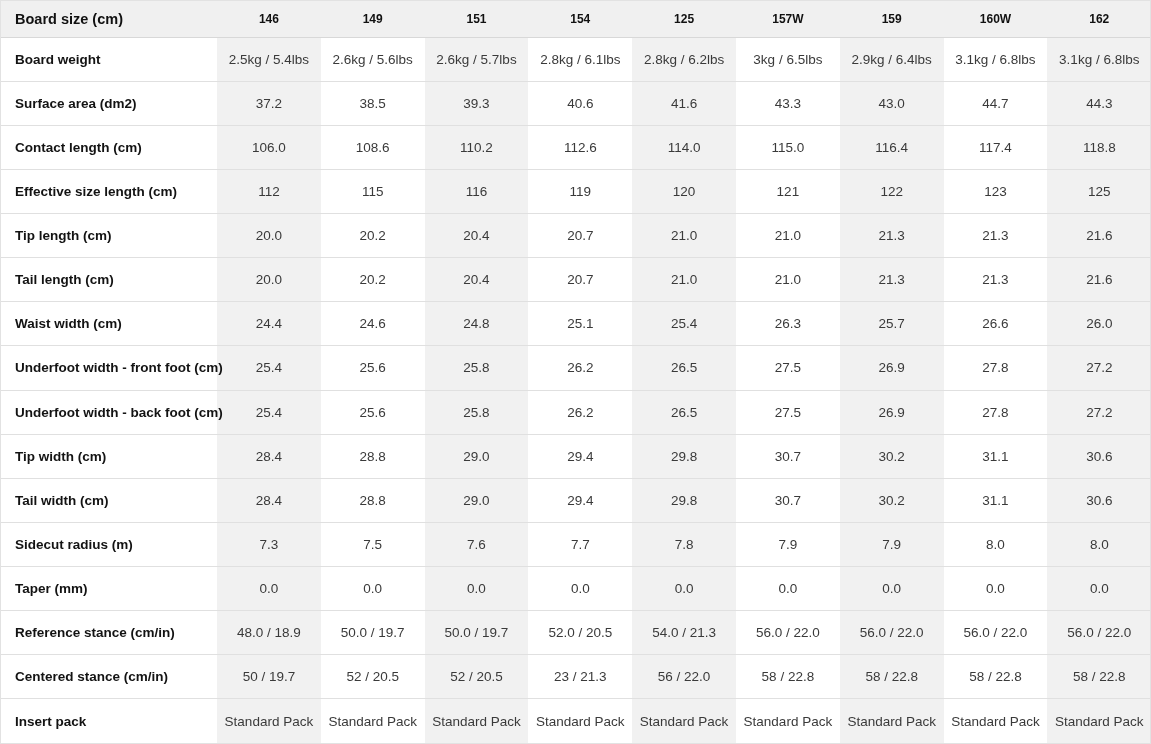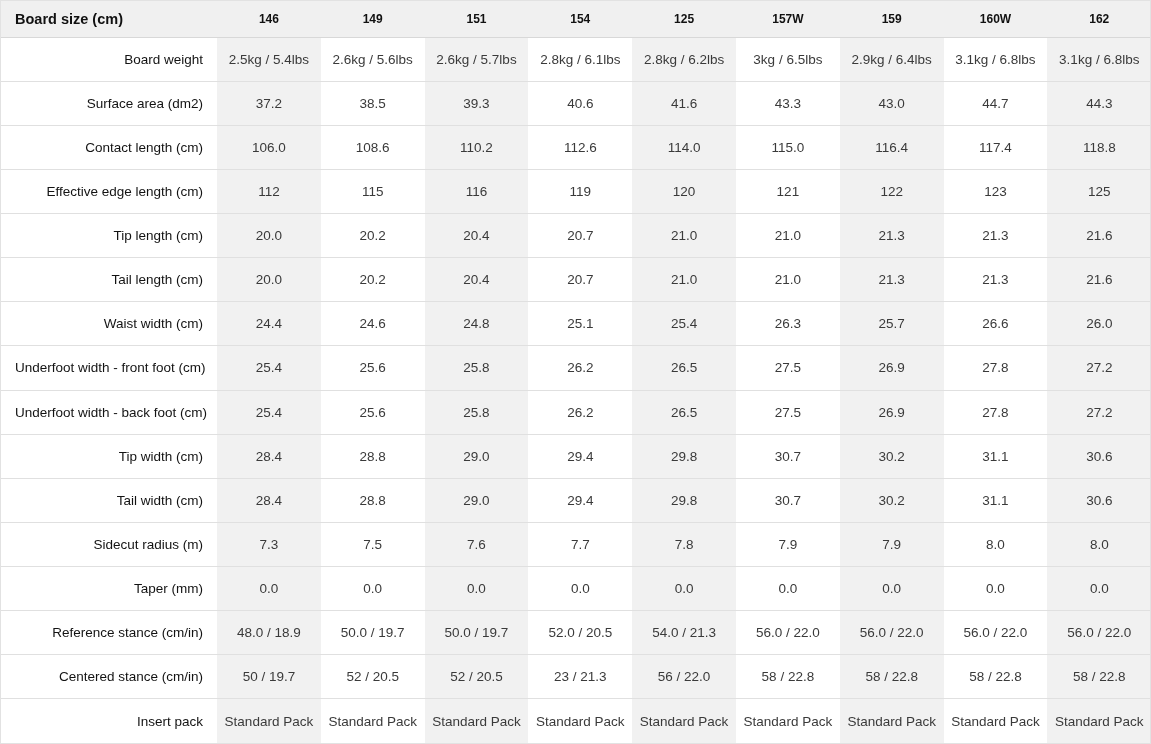--- a/index.html
+++ b/index.html
@@ -64,23 +64,23 @@
     font-size: 13.5px;
     padding: 0;
   }
   tbody tr:first-child td {
     border-top: 1px solid #d8d8d8;
   }
 
   td.row-label {
     background: #ffffff;
     color: #131313;
-    font-weight: normal;
+    font-weight: bold;
     font-size: 13.5px;
-    text-align: right;
+    text-align: left;
     padding: 0 14px;
     white-space: nowrap;
   }
 
   td.data-cell {
     text-align: center;
     color: #3a3a3a;
     font-weight: normal;
     background: #ffffff;
   }
@@ -151,21 +151,21 @@
           <td class="data-cell">108.6</td>
           <td class="data-cell striped">110.2</td>
           <td class="data-cell">112.6</td>
           <td class="data-cell striped">114.0</td>
           <td class="data-cell">115.0</td>
           <td class="data-cell striped">116.4</td>
           <td class="data-cell">117.4</td>
           <td class="data-cell striped">118.8</td>
         </tr>
         <tr>
-          <td class="row-label">Effective edge length (cm)</td>
+          <td class="row-label">Effective size length (cm)</td>
           <td class="data-cell striped">112</td>
           <td class="data-cell">115</td>
           <td class="data-cell striped">116</td>
           <td class="data-cell">119</td>
           <td class="data-cell striped">120</td>
           <td class="data-cell">121</td>
           <td class="data-cell striped">122</td>
           <td class="data-cell">123</td>
           <td class="data-cell striped">125</td>
         </tr>

